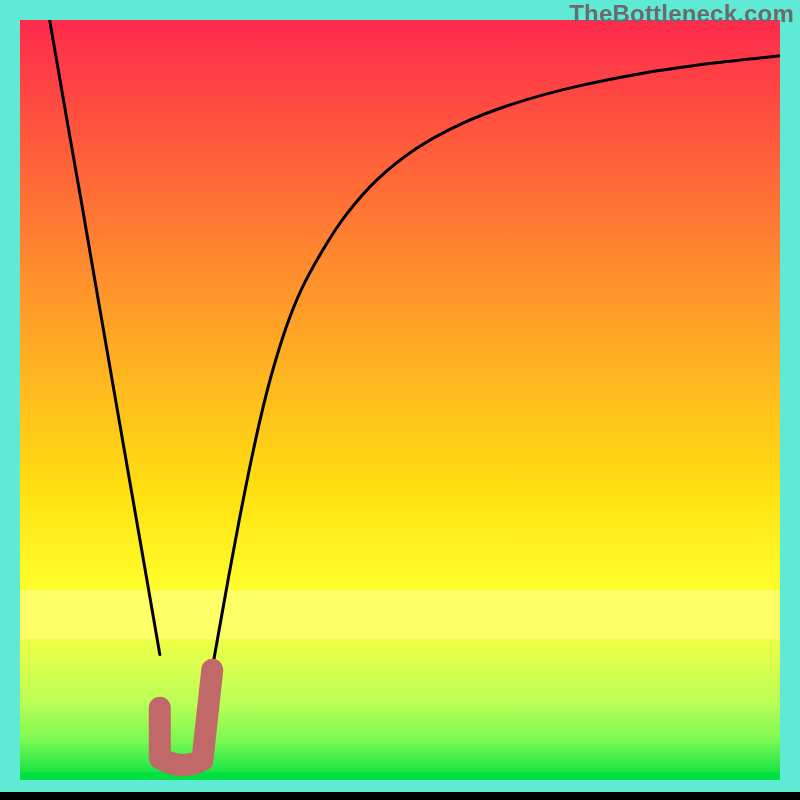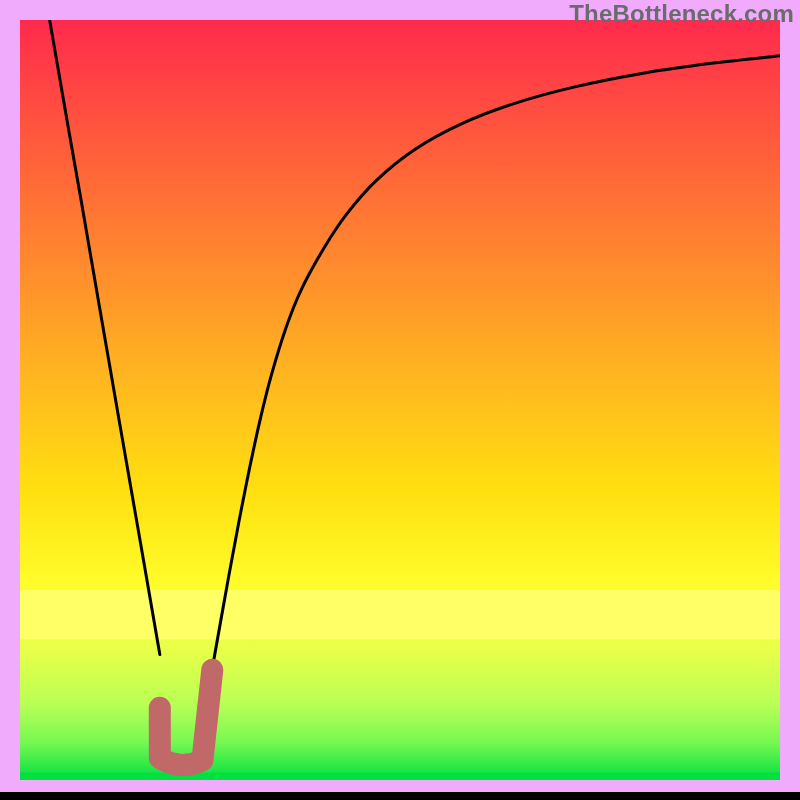--- a/index.html
+++ b/index.html
@@ -9,21 +9,21 @@
     height: 800px;
     background: #000;
     overflow: hidden;
   }
   .frame {
     position: absolute;
     left: 0;
     top: 0;
     width: 800px;
     height: 792px;
-    background: #f0abfc;
+    background: #5eead4;
   }
   .plot-area {
     position: absolute;
     left: 20px;
     top: 20px;
     width: 760px;
     height: 760px;
     overflow: hidden;
   }
   .watermark {

